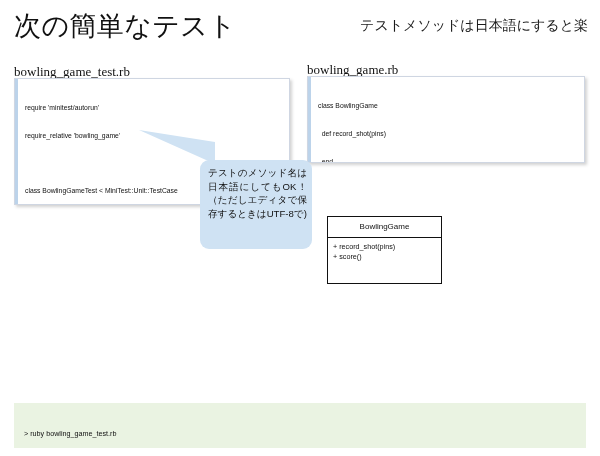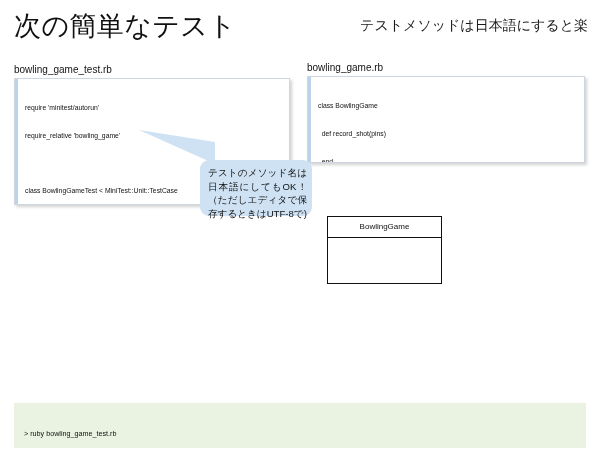--- a/index.html
+++ b/index.html
@@ -30,23 +30,24 @@
     right: 12px;
     top: 17px;
     font-size: 14px;
     color: #1a1a1a;
     white-space: nowrap;
   }
 
   
   .code-caption {
     position: absolute;
-    font-size: 10px;
+    font-size: 13px;
     color: #111111;
     white-space: nowrap;
+    font-family: Liberation Serif, serif;
   }
   .code-panel {
     position: absolute;
     background: #ffffff;
     border: 1px solid #cfd6e2;
     box-shadow: 2px 2px 3px rgba(0,0,0,0.18);
     box-sizing: border-box;
     overflow: hidden;
   }
   .code-panel .accent {
@@ -87,21 +88,21 @@
   }
   #caption-test { left: 14px; top: 64px; }
   #caption-impl { left: 307px; top: 62px; }
 
   
   #callout {
     position: absolute;
     left: 200px;
     top: 160px;
     width: 112px;
-    height: 56px;
+    height: 89px;
     background: #cfe2f3;
     border-radius: 9px;
     box-sizing: border-box;
     z-index: 6;
   }
   #callout-text {
     position: absolute;
     left: 8px;
     top: 6px;
     right: 5px;
@@ -212,20 +213,24 @@
 <svg id="callout-tail" viewBox="0 0 76 46">
   <polygon points="0,0 76,34 76,12" fill="#cfe2f3"></polygon>
 </svg>
 
 <div id="callout">
   <div id="callout-text">テストのメソッド名は日本語にしてもOK！（ただしエディタで保存するときはUTF-8で)</div>
 </div>
 
 <div id="uml-box">
   <div id="uml-name">BowlingGame</div>
+  <div id="uml-members">
+    <div class="mrow">+ record_shot(pins)</div>
+    <div class="mrow">+ score()</div>
+  </div>
 </div>
 
 <div id="console">
   <div id="console-lines">
     <div class="cln">&gt; ruby bowling_game_test.rb</div>
     
     
   </div>
 </div>
 

